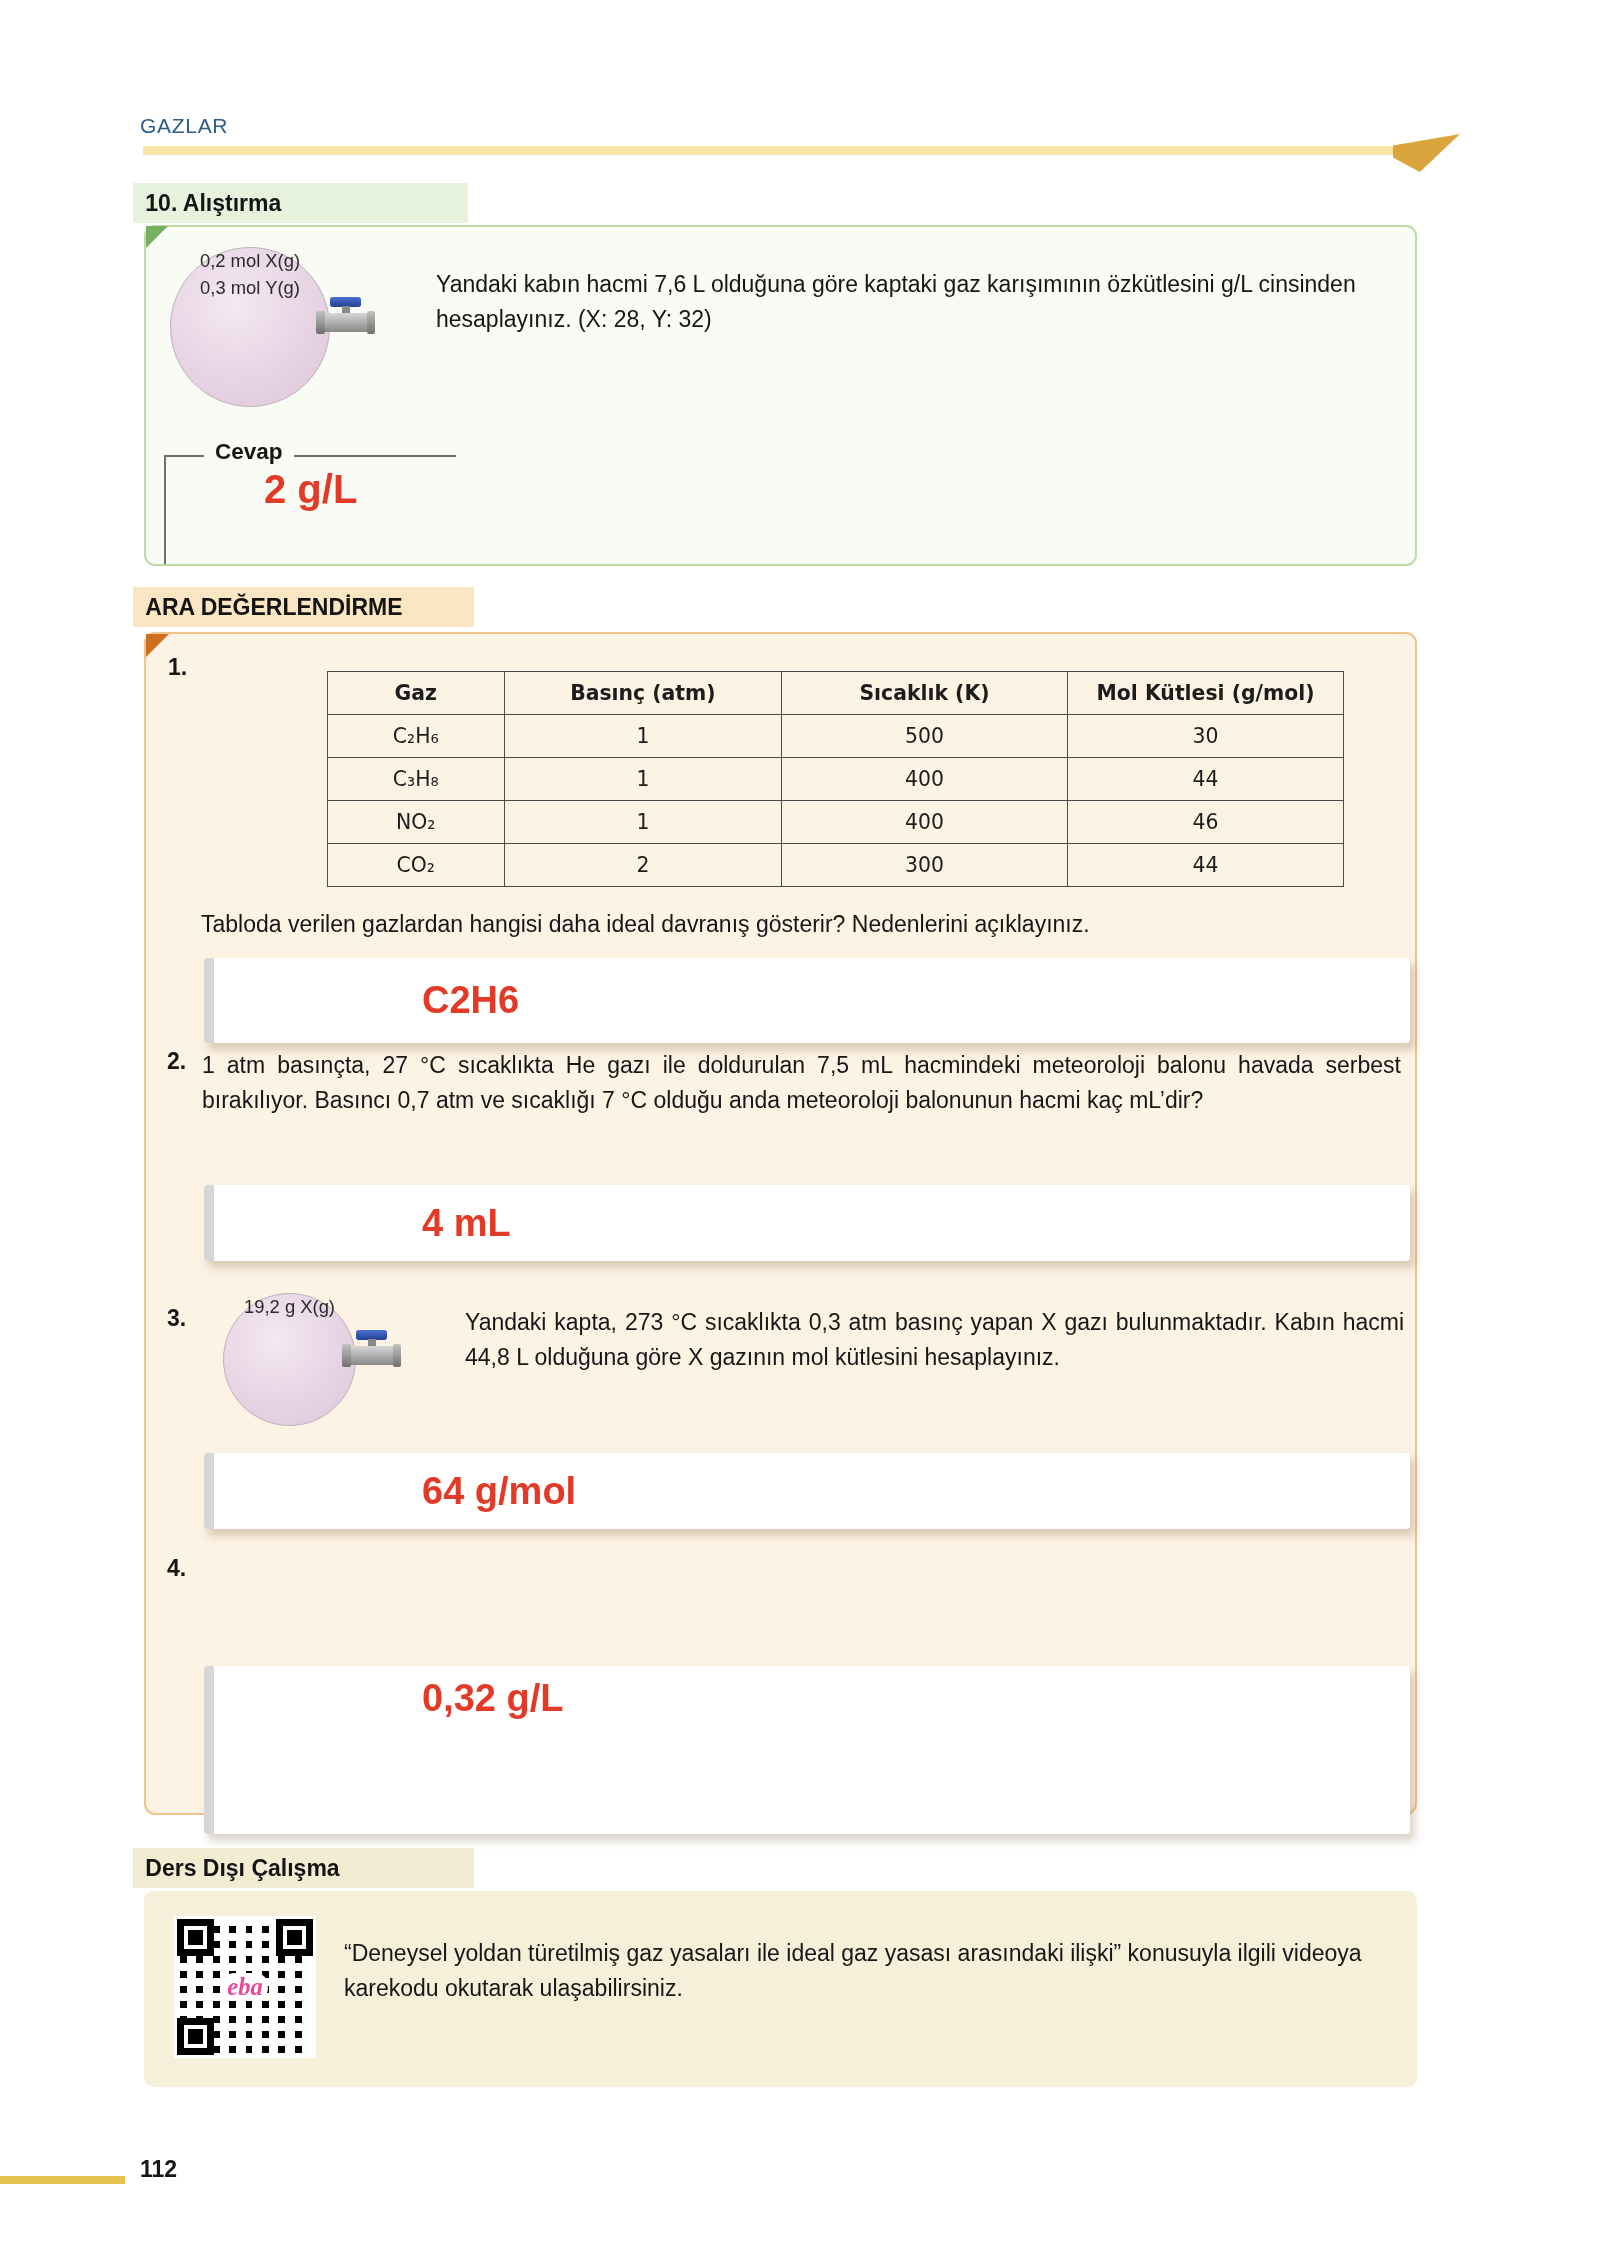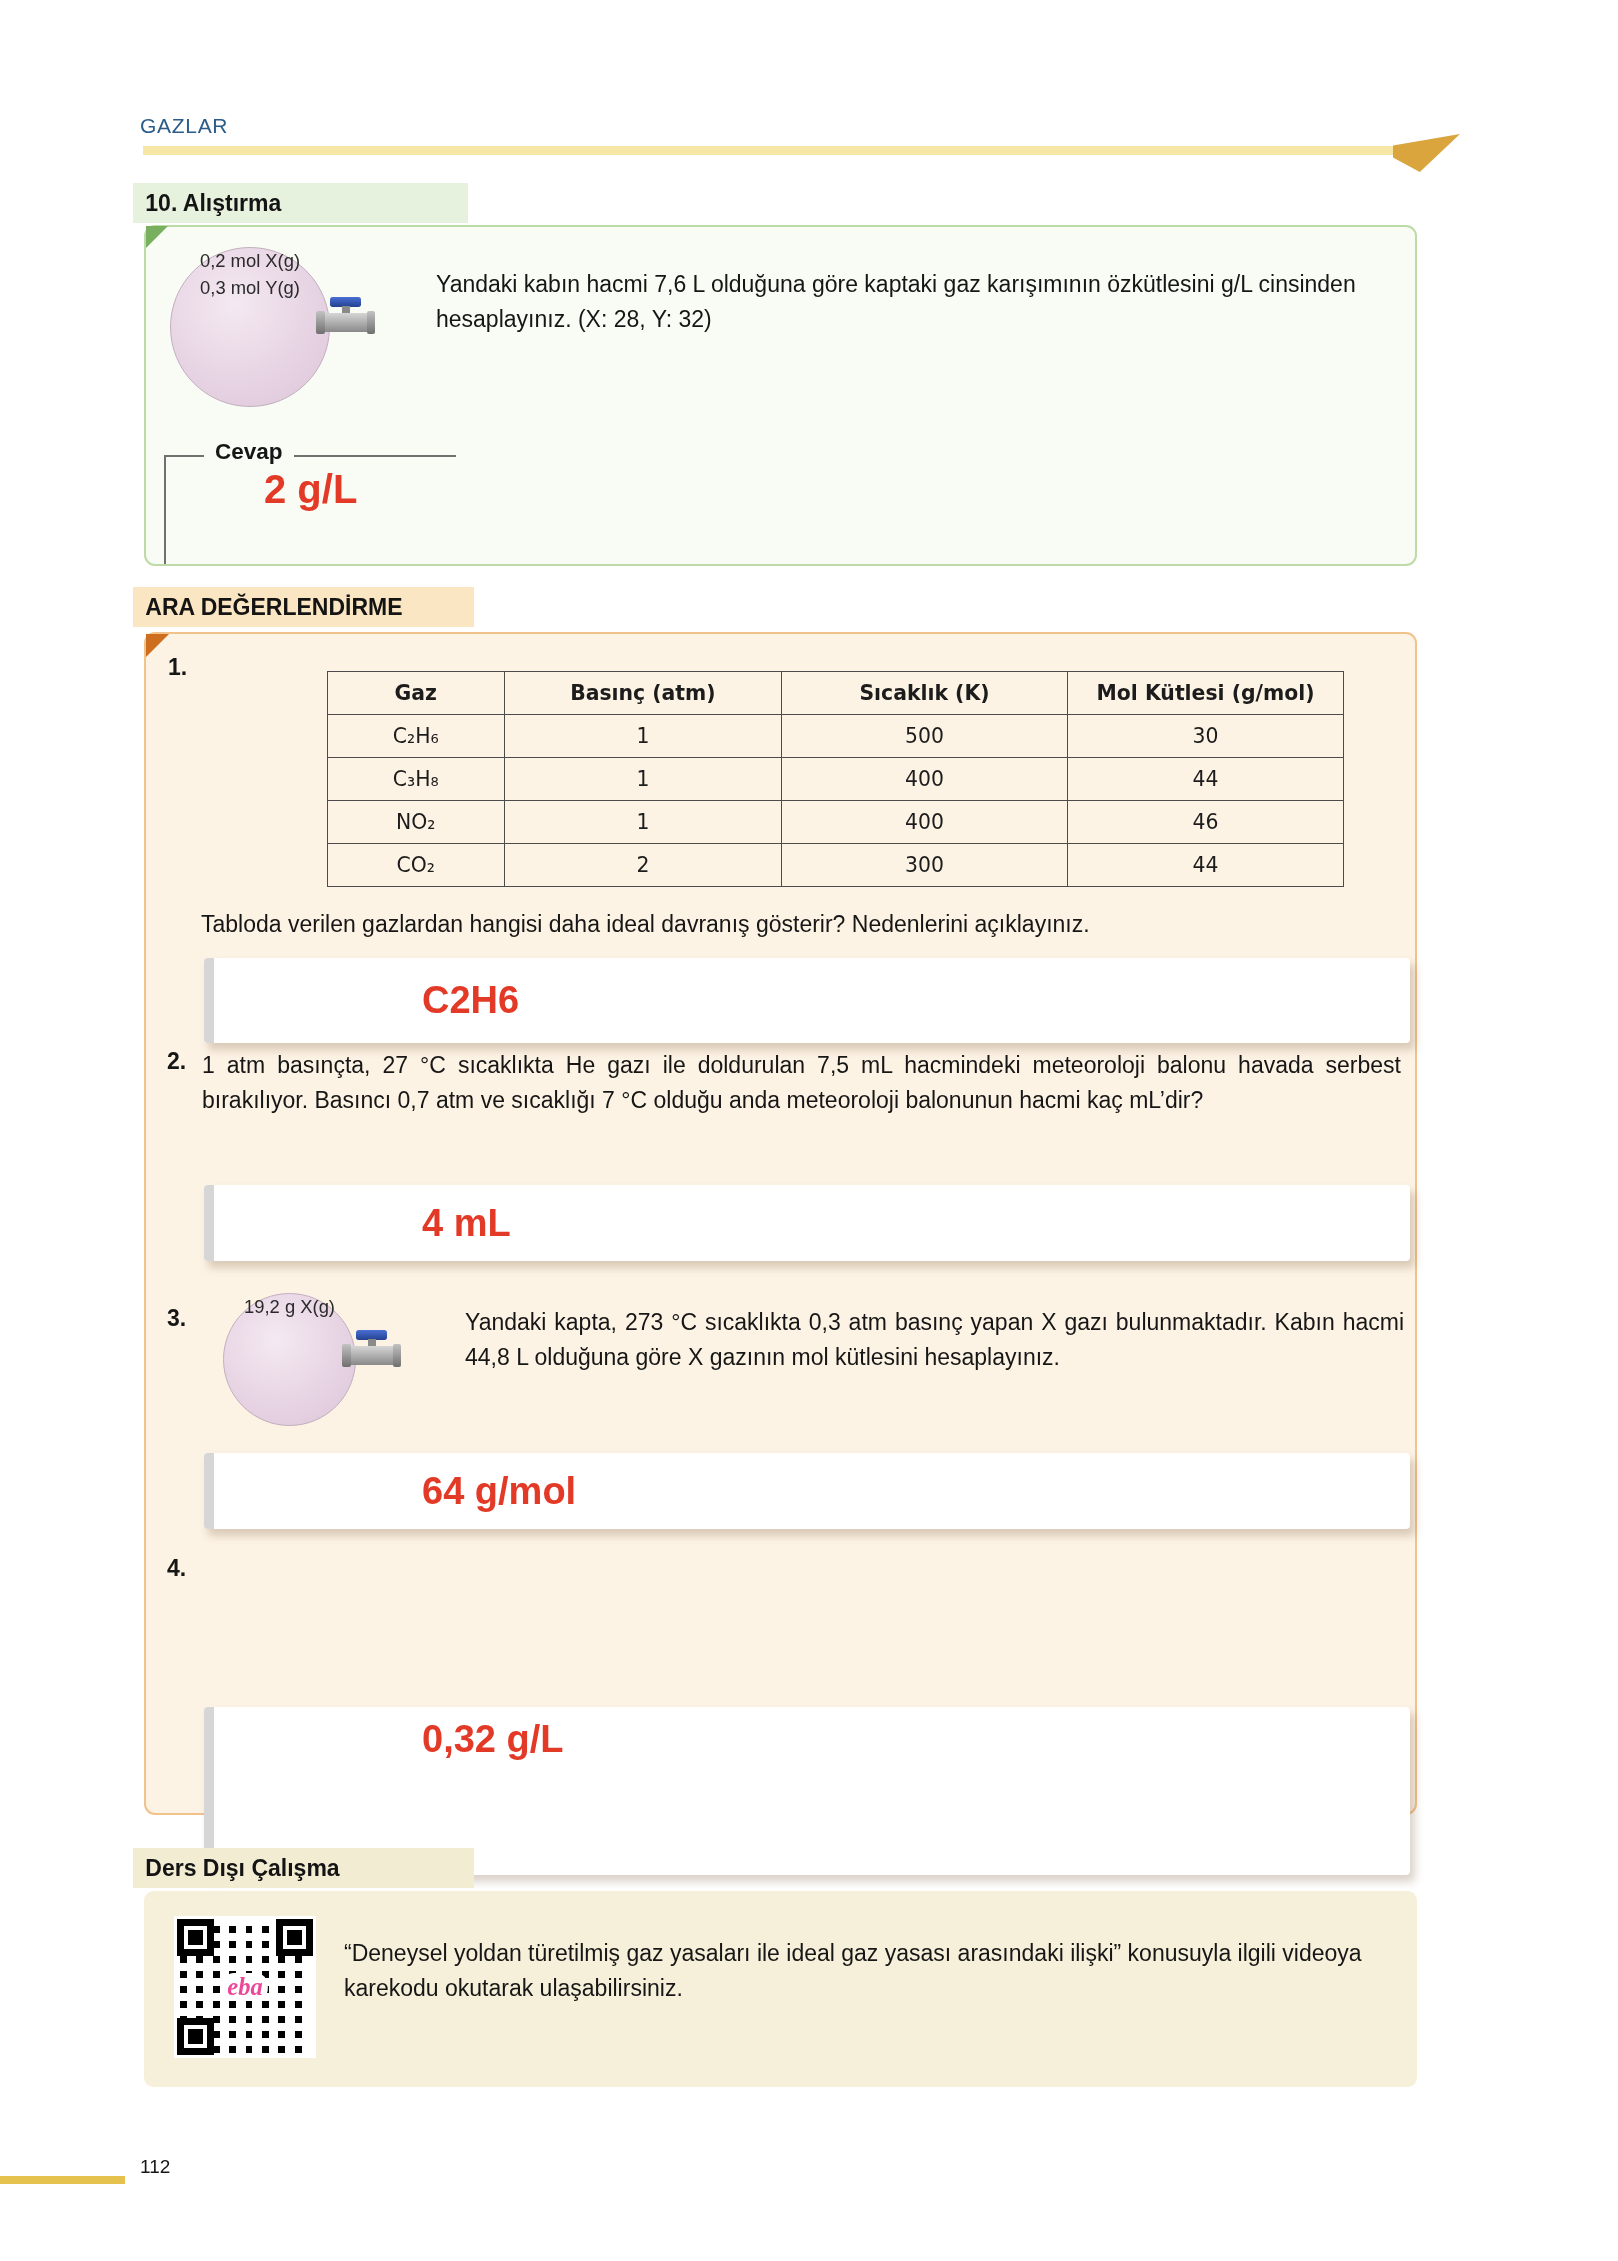--- a/index.html
+++ b/index.html
@@ -70,38 +70,38 @@
   
   .answer-box{position:absolute;left:204px;width:1206px;background:#ffffff;border-radius:4.1px;
               box-shadow:4.1px 6.1px 8.2px rgba(140,110,80,0.30);display:flex;align-items:center;
               padding-left:218px;box-sizing:border-box;}
   .answer-box::before{content:"";position:absolute;left:0;top:0;bottom:0;width:10.2px;
               background:#d6d6d6;border-radius:4.1px 0 0 4.1px;}
   .answer-text{font-weight:bold;font-size:38px;color:#e23a27;}
   .ans1{top:958px;height:85px;}
   .ans2{top:1185px;height:76px;}
   .ans3{top:1453px;height:76px;}
-  .ans4{top:1707px;height:168px;align-items:flex-start;padding-top:11px;}
+  .ans4{top:1666px;height:168px;align-items:flex-start;padding-top:11px;}
 
   
   .qr{position:absolute;left:174px;top:1916px;width:142px;height:142px;background:#ffffff;}
   .qr-noise{position:absolute;inset:5.5px;
             background-image:repeating-linear-gradient(0deg,#000 0 6.8px,#fff 6.8px 15px),
                              repeating-linear-gradient(90deg,#000 0 6.8px,#fff 6.8px 16.4px);
             background-blend-mode:lighten;}
   .finder{position:absolute;width:37px;height:37px;background:#fff;border:7.5px solid #000;box-sizing:border-box;}
   .finder::after{content:"";position:absolute;inset:4.1px;background:#000;}
   .f-tl{left:2.7px;top:2.7px;} .f-tr{right:2.7px;top:2.7px;} .f-bl{left:2.7px;bottom:2.7px;}
   .eba{position:absolute;left:50%;top:50%;transform:translate(-50%,-50%);background:#fff;
        padding:0 5.5px;border-radius:12.3px;color:#ec4899;font-weight:bold;font-style:italic;
        font-size:24.5px;font-family:"Liberation Serif",serif;}
 
   
   .bottom-line{position:absolute;left:0;top:2176px;width:125px;height:7.5px;background:#e5c14d;}
-  .page-number{position:absolute;left:140px;top:2156px;font-size:19px;color:#161616;}
+  .page-number{position:absolute;left:140px;top:2156px;font-size:23px;color:#161616;font-weight:bold;}
 </style>
 </head>
 <body>
 
 <div class="page">
 
   <div class="gazlar">GAZLAR</div>
   <div class="top-bar"></div>
   <div class="top-arrow"></div>
 

